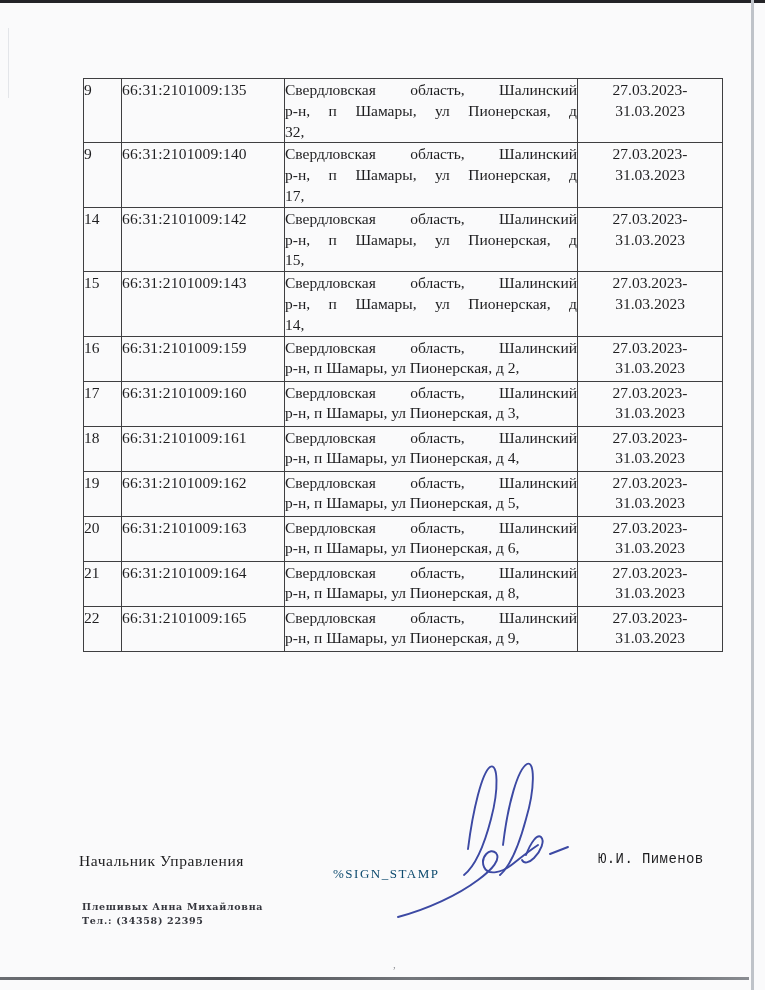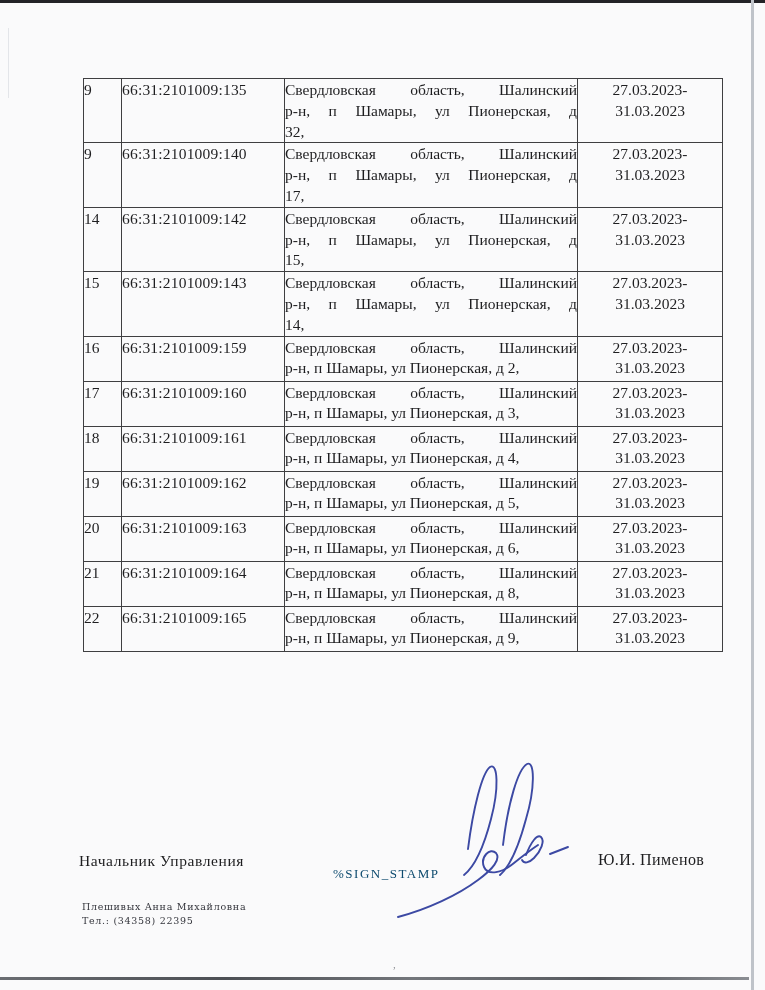--- a/index.html
+++ b/index.html
@@ -32,26 +32,26 @@
   tr.row-short{height:45px;}
   td.c-num{padding-left:6px;}
   td.c-cad{padding-left:7px;letter-spacing:0.2px;}
   td.c-addr{padding-left:6px;padding-right:5px;margin-top:33px;}
   td.c-dates{text-align:center;margin-top:38px;}
   .addr-line{text-align:justify;text-align-last:justify;}
   .addr-last{text-align:right;text-align-last:left;}
 
   
   .sig-block-title{position:absolute;left:79px;top:852px;font-size:15.5px;letter-spacing:0.6px;font-family:Liberation Serif, serif;}
-  .signer-name{position:absolute;left:598px;top:851px;font-size:16px;letter-spacing:0.4px;}
+  .signer-name{position:absolute;left:598px;top:851px;font-size:14px;letter-spacing:0.4px;font-family:Liberation Mono, monospace;}
   .watermark{position:absolute;left:333px;top:866px;font-size:13px;letter-spacing:1.5px;
     color:#0c4a6e;z-index:1;}
   .contact{position:absolute;left:82px;top:900px;
     font-family:"DejaVu Serif","Liberation Serif",serif;
-    font-size:9.5px;font-weight:normal;letter-spacing:0.7px;line-height:13.5px;color:#35363d;}
+    font-size:9.5px;font-weight:bold;letter-spacing:0.7px;line-height:13.5px;color:#35363d;}
   .artifact-mark{position:absolute;left:393px;top:958px;font-size:11px;color:#8a8d92;}
   #signature-svg{position:absolute;left:390px;top:757px;z-index:2;}
 </style>
 </head>
 <body>
 
 <div id="scan-page">
 
   <div class="edge-top"></div>
   <div class="edge-left-faint"></div>

